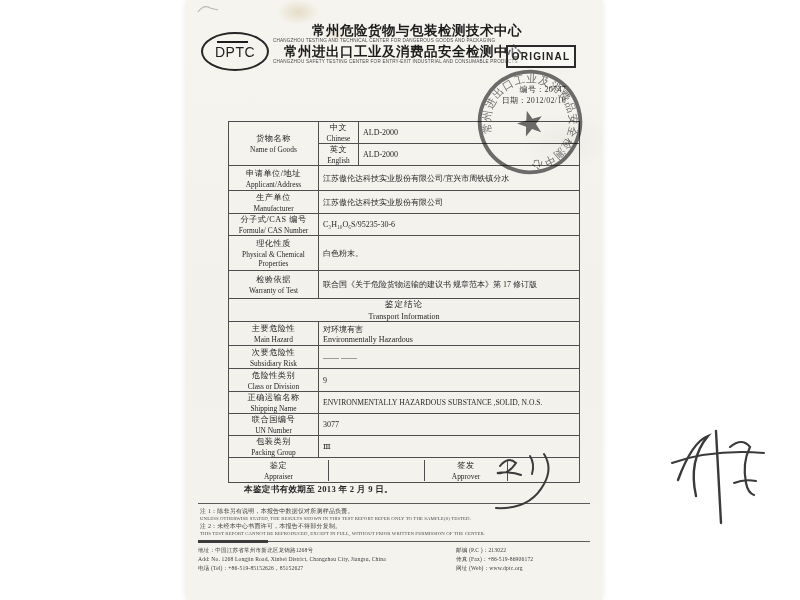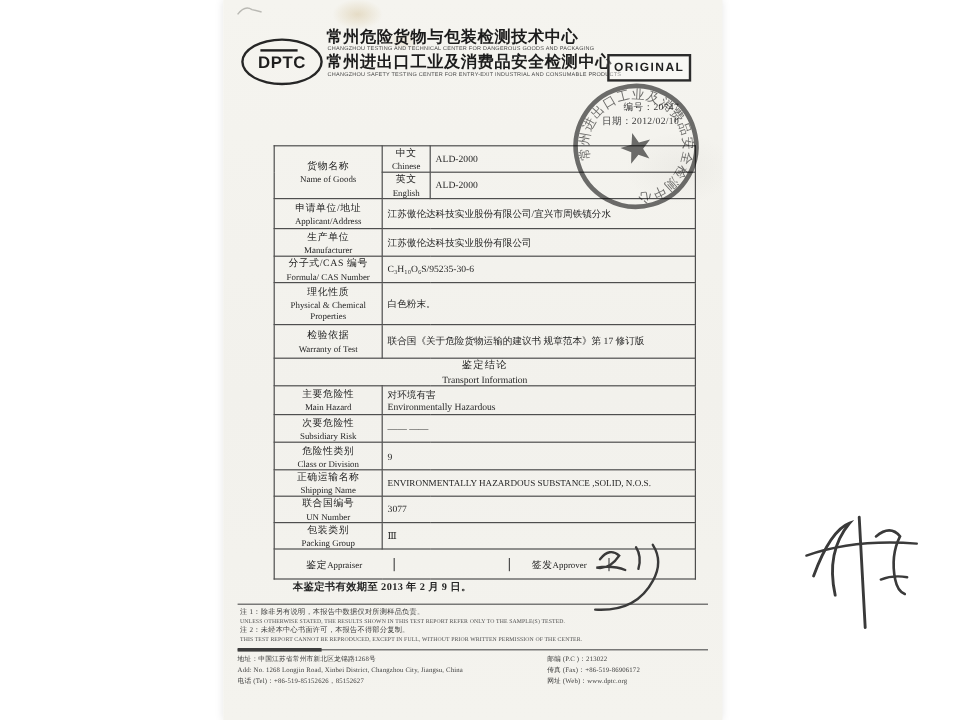--- a/index.html
+++ b/index.html
@@ -19,29 +19,29 @@
     box-shadow:0 0 7px rgba(0,0,0,.10);
   }
   
   .logo{
     position:absolute;left:15px;top:32px;width:64px;height:35px;
     border:2.5px solid #262626;border-radius:50%;
     display:flex;align-items:center;justify-content:center;
     font-family:"Liberation Sans","DejaVu Sans",sans-serif;
   }
   .logo .letters{
-    position:relative;font-weight:bold;font-size:14px;letter-spacing:.5px;color:#1e1e1e;
+    position:relative;font-weight:normal;font-size:14px;letter-spacing:.5px;color:#1e1e1e;
   }
   .logo .letters::before{
     content:"";position:absolute;left:2px;top:-3px;width:78%;height:2px;background:#1e1e1e;
   }
   .org{position:absolute;left:86px;top:24px;width:250px;line-height:1;}
   .org .zh{
     font-family:"Liberation Sans","DejaVu Sans",sans-serif;
-    font-weight:bold;font-size:13.5px;letter-spacing:.5px;color:#1c1c1c;white-space:nowrap;
+    font-weight:bold;font-size:13.5px;letter-spacing:.5px;color:#1c1c1c;white-space:nowrap;text-align:right;
   }
   .org .en{
     font-family:"Liberation Sans","DejaVu Sans",sans-serif;
     font-size:4.6px;color:#4a4a4a;margin:1px 0 2px 1px;letter-spacing:.2px;white-space:nowrap;
   }
   .original{
     position:absolute;left:320px;top:45px;width:66px;height:19px;
     border:2px solid #2b2b2b;display:flex;align-items:center;justify-content:center;
     font-family:"Liberation Sans","DejaVu Sans",sans-serif;
     font-weight:bold;font-size:10px;letter-spacing:1.2px;color:#222;background:rgba(255,255,255,.35);
@@ -70,21 +70,21 @@
   }
   .labelcell{text-align:center;padding:0 2px;}
   .labelcell .zh{display:block;font-size:8.2px;letter-spacing:.5px;}
   .labelcell .en{display:block;font-size:7.4px;margin-top:1px;}
   .valuecell{text-align:left;padding-left:6px;}
   .valuecell .l2{display:block;}
   .sectioncell{text-align:center;margin-left:16px;}
   .sectioncell .zh{display:block;font-size:8.6px;letter-spacing:1px;}
   .sectioncell .en{display:block;font-size:8px;margin-top:1px;}
   .signoff{display:flex;height:100%;align-items:stretch;margin:0 -4px;}
-  .signoff .cell{display:flex;flex-direction:row;align-items:center;justify-content:center;}
+  .signoff .cell{display:flex;flex-direction:column;align-items:center;justify-content:center;}
   .signoff .cell.lab{width:95px;border-right:1px solid #4e4e4e;}
   .signoff .cell.sig1{width:95px;border-right:1px solid #4e4e4e;}
   .signoff .cell.lab2{width:78px;border-right:1px solid #4e4e4e;}
   .signoff .cell.sig2{flex:1;}
   .validity{
     position:absolute;left:58px;top:484px;font-size:8.6px;font-weight:bold;
     color:#262626;letter-spacing:.3px;
   }
   
   .sig-appraiser{position:absolute;left:300px;top:448px;pointer-events:none;}

